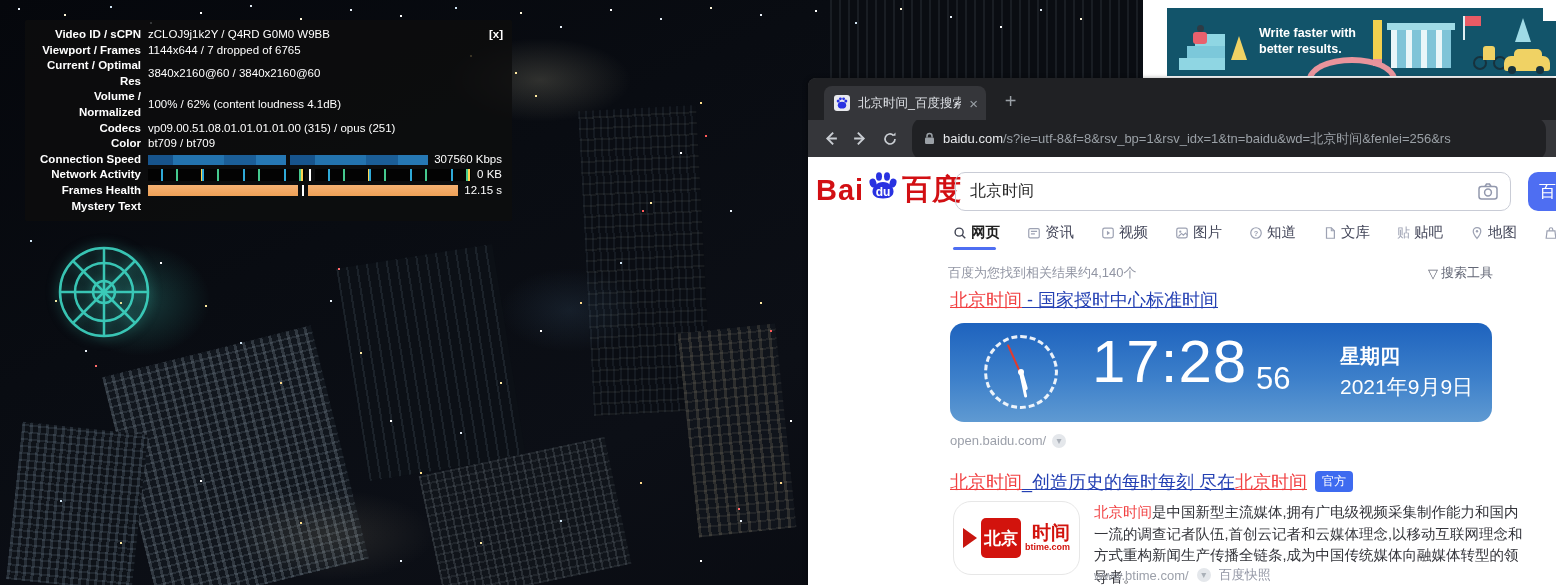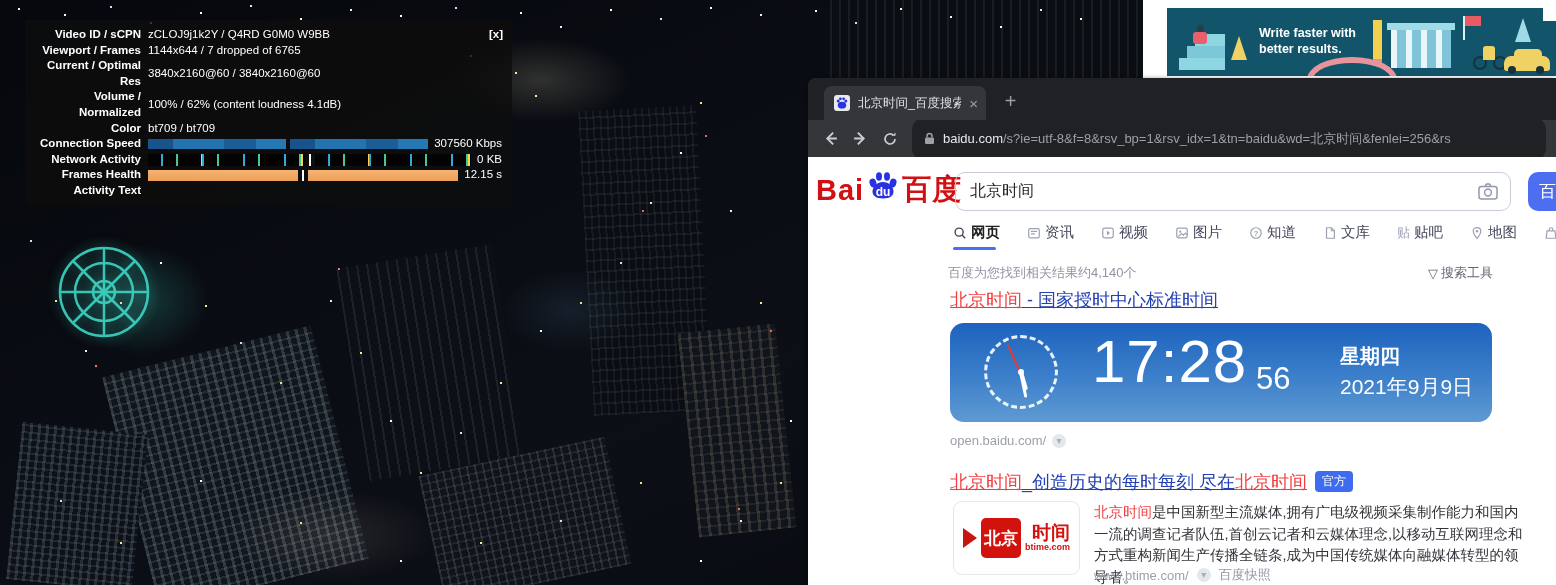--- a/index.html
+++ b/index.html
@@ -154,21 +154,21 @@
   .cdate { position:absolute; left:390px; top:50px; font-size:21px; }
   .srcline { position:absolute; font-size:13px; color:#9ca0aa; display:flex; align-items:center; gap:6px; }
   .src1 { left:142px; top:276px; }
   .src2 { left:286px; top:409px; gap:8px; }
   .chev { width:14px; height:14px; border-radius:50%; background:#e4e7eb; color:#aab0b8; font-size:10px;
           line-height:14px; text-align:center; }
   .r2t { left:142px; top:313px; }
   .badge { display:inline-block; background:#3e6bf0; color:#fff; font-size:12px; border-radius:4px;
            padding:2px 7px; margin-left:8px; vertical-align:3px; }
   .thumb { position:absolute; left:145px; top:344px; width:127px; height:74px; background:#fff; border:1px solid #e7e7e7;
-           border-radius:9px; display:flex; align-items:center; justify-content:center; gap:4px; }
+           border-radius:18px; display:flex; align-items:center; justify-content:center; gap:4px; }
   .t-play { width:0; height:0; border-top:10px solid transparent; border-bottom:10px solid transparent; border-left:14px solid #c8150f; }
   .t-sq { width:40px; height:40px; background:#d2130d; border-radius:5px; color:#fff; font-weight:bold; font-size:17px;
           display:flex; align-items:center; justify-content:center; }
   .t-right { color:#d2130d; font-weight:bold; font-size:19px; line-height:1.05; text-align:right; }
   .t-site { display:block; font-size:9px; font-weight:bold; }
   .desc { position:absolute; left:286px; top:345px; width:432px; font-size:14.5px; line-height:21.5px; color:#33343a; }
   .snap { color:#9195a3; }
 </style>
 </head>
 <body>
@@ -222,20 +222,26 @@
             <span class="txt">3840x2160@60 / 3840x2160@60</span>
           </span>
       </div>
       <div class="srow">
         <span class="sl">Volume / Normalized</span>
         <span class="sv">
             <span class="txt">100% / 62% (content loudness 4.1dB)</span>
           </span>
       </div>
       <div class="srow">
+        <span class="sl">Codecs</span>
+        <span class="sv">
+            <span class="txt">vp09.00.51.08.01.01.01.01.00 (315) / opus (251)</span>
+          </span>
+      </div>
+      <div class="srow">
         <span class="sl">Color</span>
         <span class="sv">
             <span class="txt">bt709 / bt709</span>
           </span>
       </div>
       <div class="srow">
         <span class="sl">Connection Speed</span>
         <span class="sv">
           <span class="graph conn">
               <span class="seg"></span>
@@ -260,21 +266,21 @@
         <span class="sv">
           <span class="graph buf">
               <span class="seg"></span>
               <span class="gsep"></span>
               <span class="seg"></span>
             </span>
           <span class="gval">12.15 s</span>
         </span>
       </div>
       <div class="srow">
-        <span class="sl">Activity Text</span>
+        <span class="sl">Mystery Text</span>
       </div>
     </div>
   </div>
 
   <div class="adbar">
     <div class="ad-step1"></div>
     <div class="ad-step2"></div>
     <div class="ad-step3"></div>
     <div class="ad-head"></div>
     <div class="ad-body"></div>

